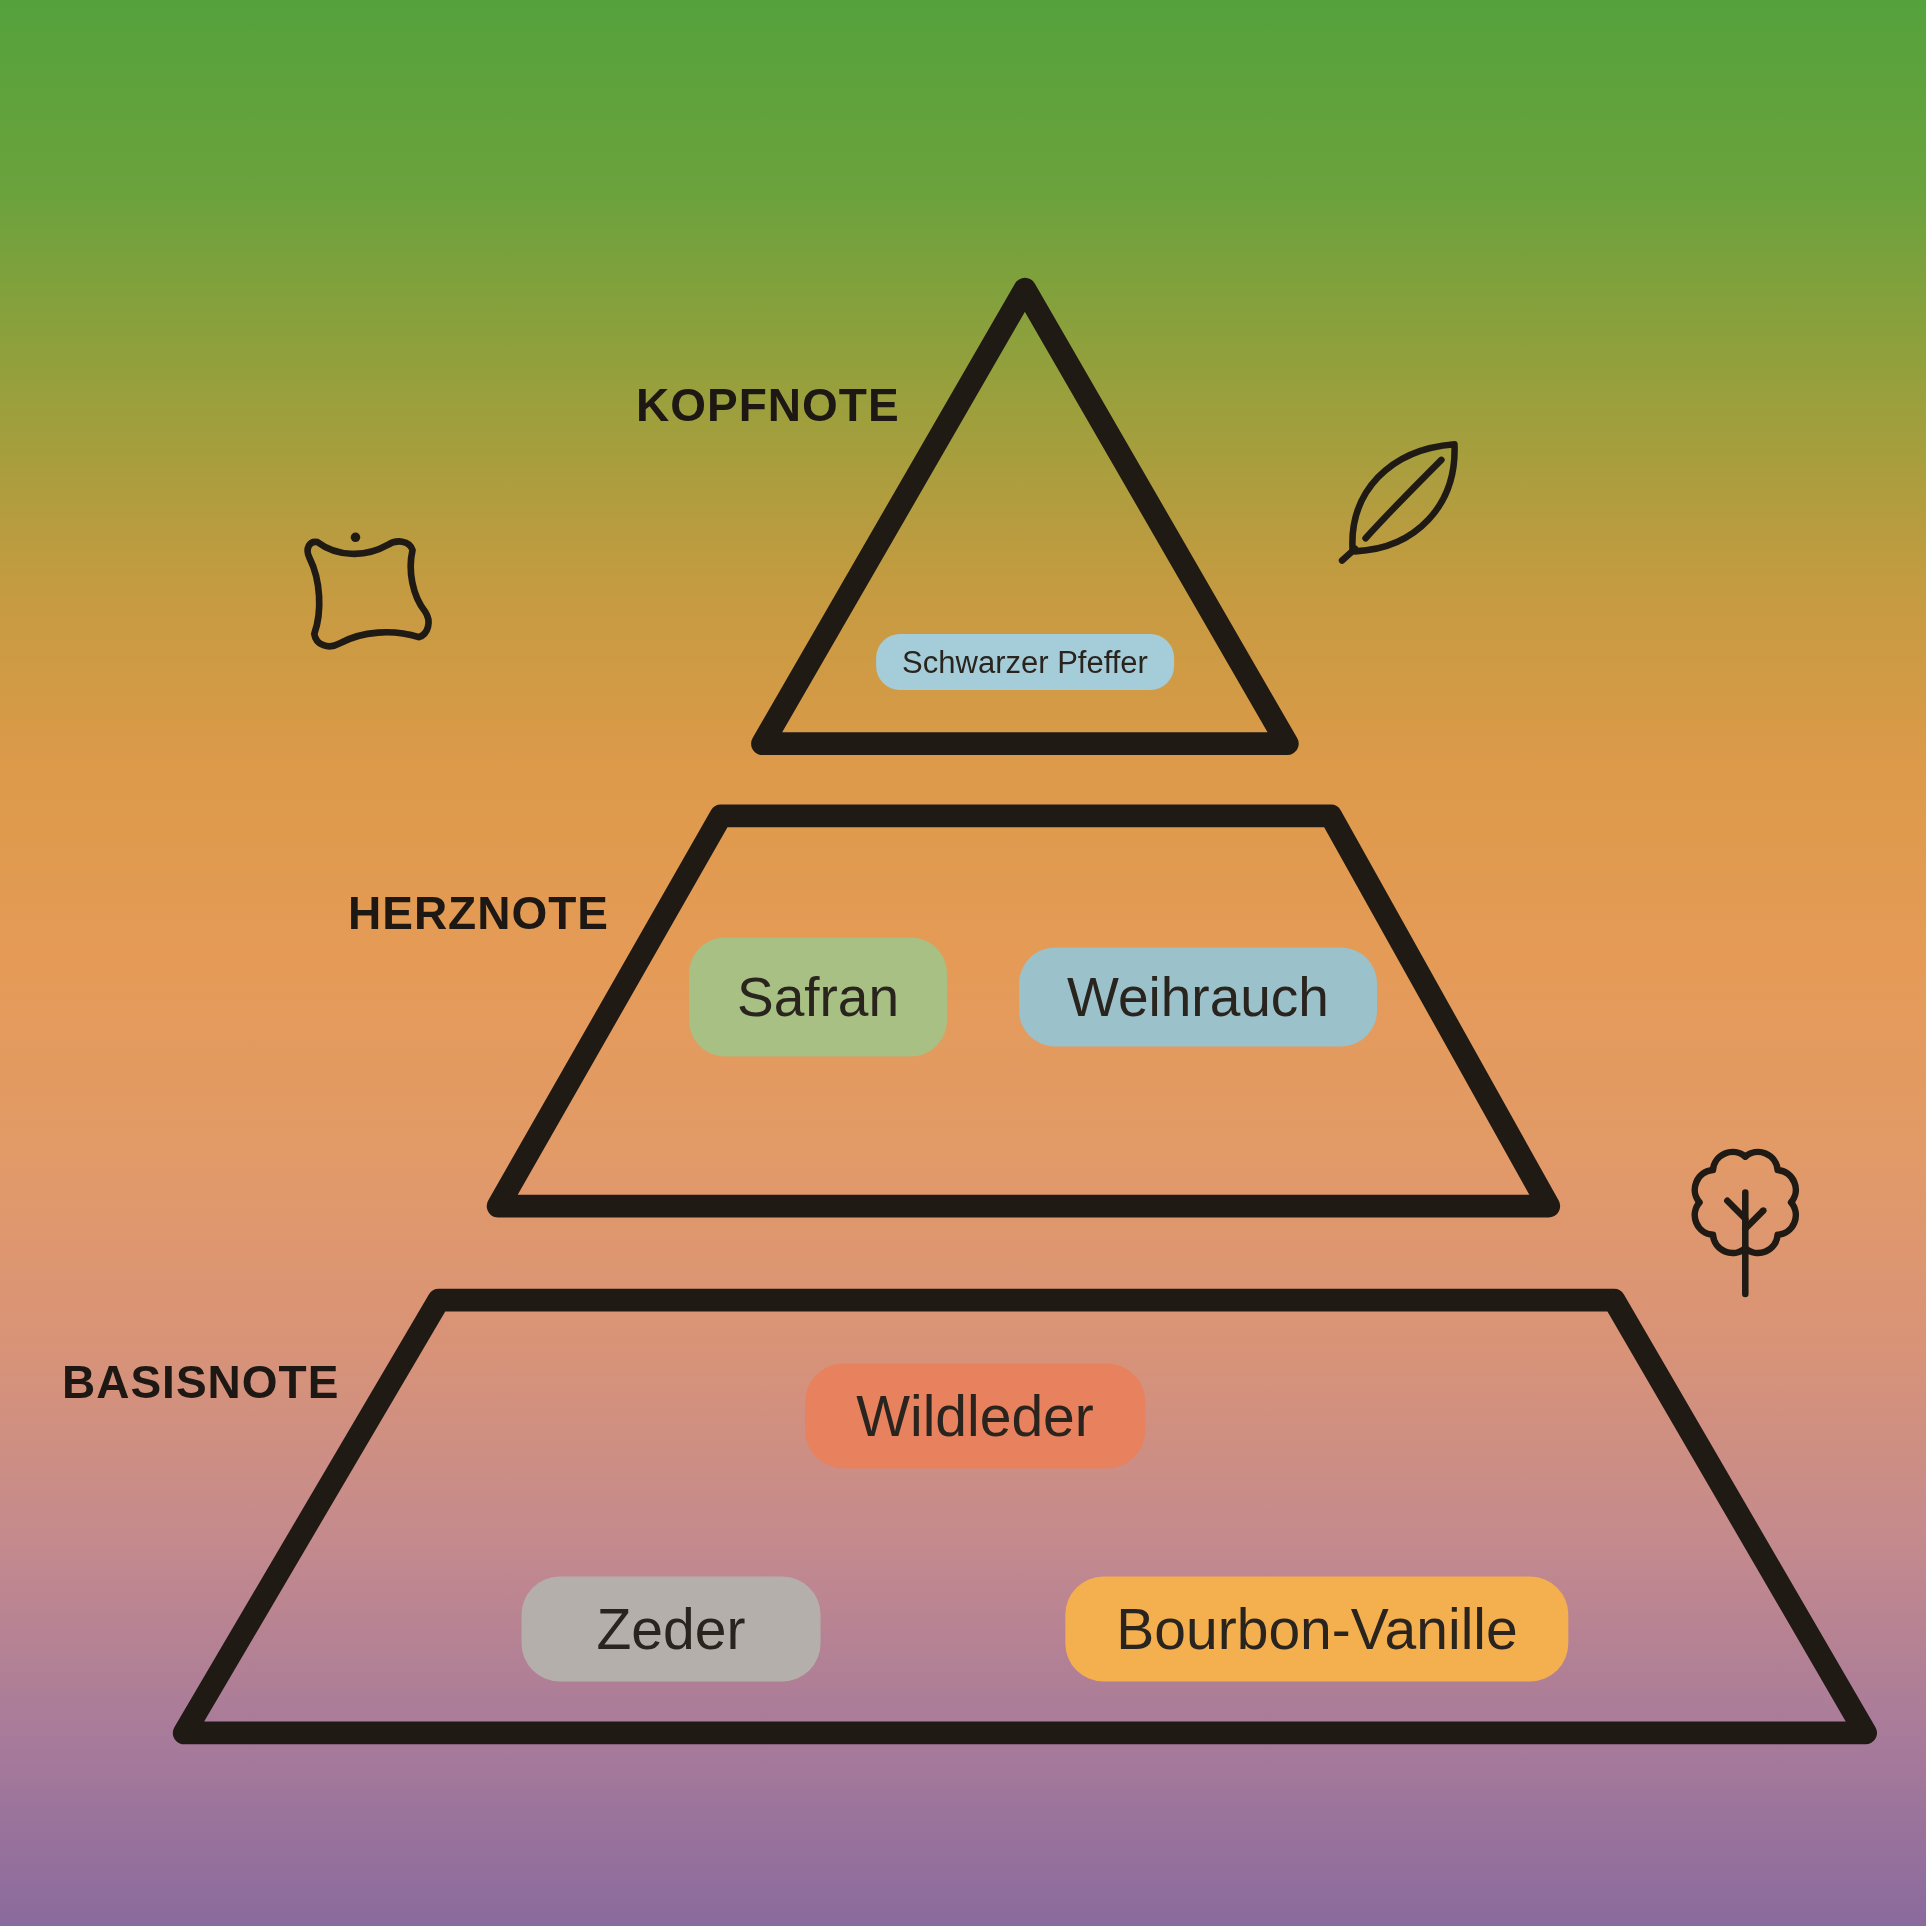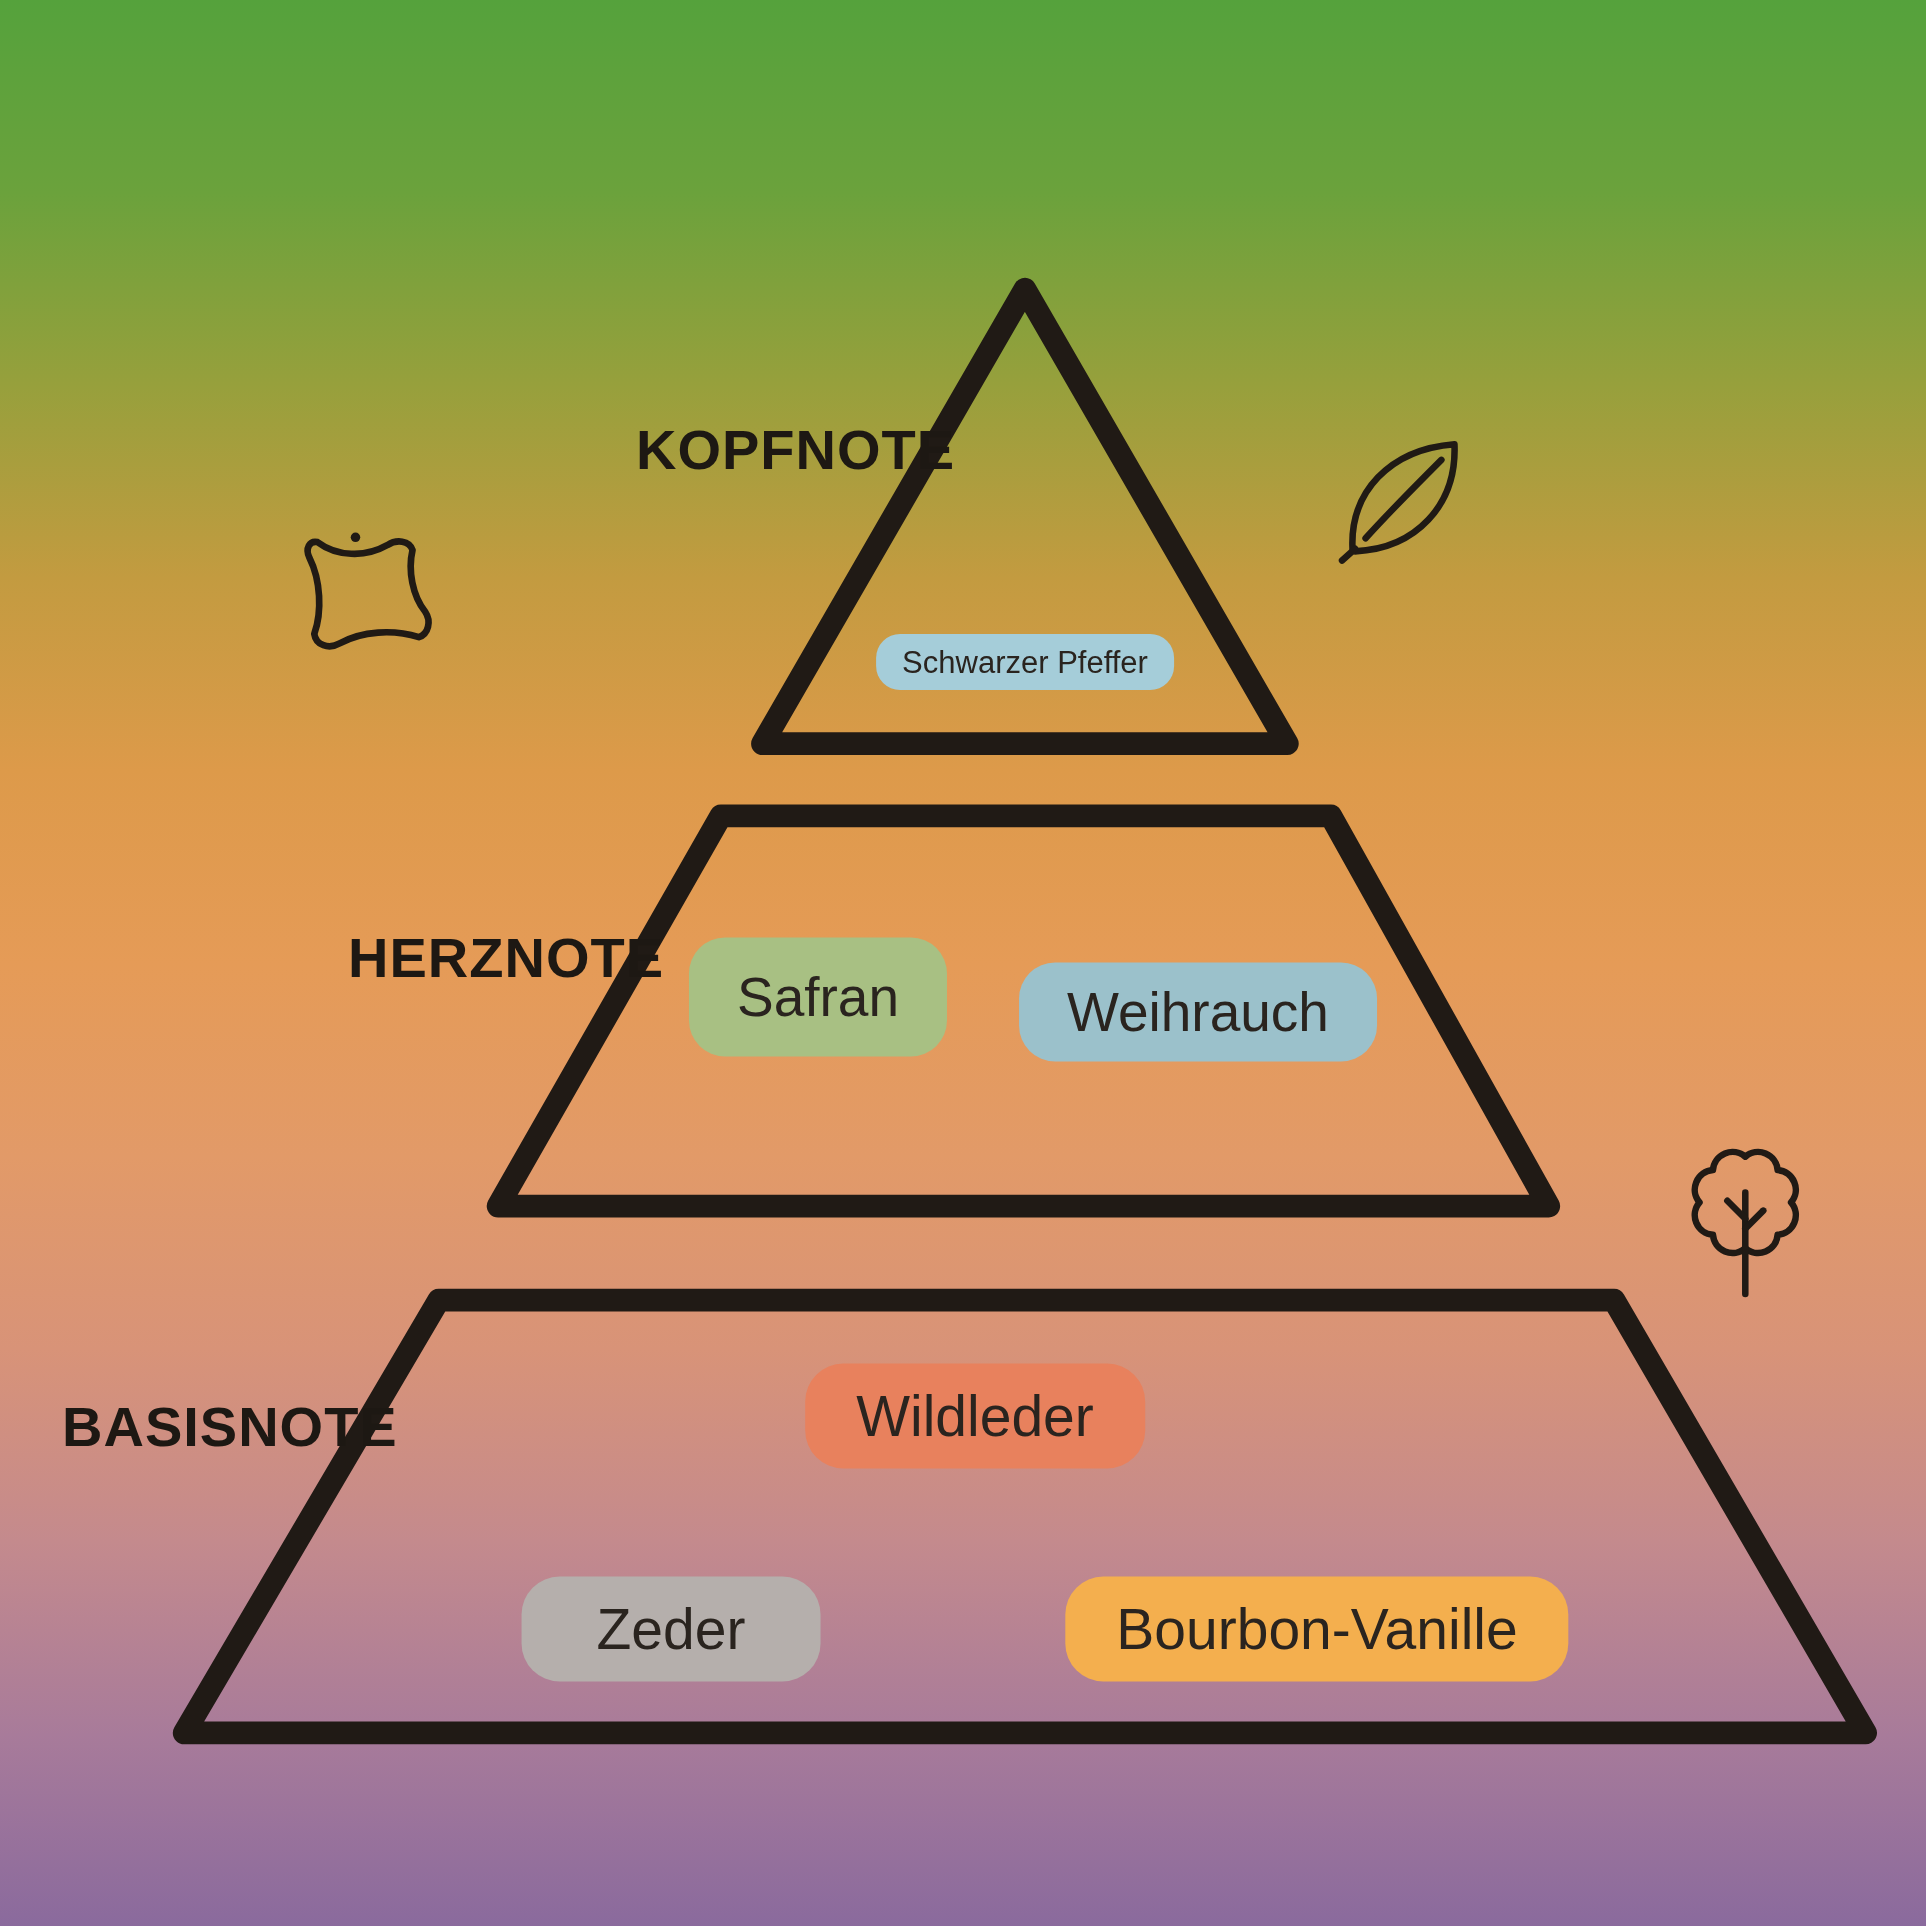--- a/index.html
+++ b/index.html
@@ -42,44 +42,43 @@
     font-weight: 700;
     letter-spacing: 1px;
     color: #ffffff;
     line-height: 1.1;
   }
 
   .tier-label {
     position: absolute;
     transform: translateY(-50%);
     font-weight: 700;
-    font-size: 56px;
+    font-size: 46px;
     letter-spacing: 1px;
     color: #1d1813;
     white-space: nowrap;
-    margin-top: 44px;
   }
   .label-kopfnote  { left: 636px; top: 405px; }
   .label-herznote  { left: 348px; top: 913px; }
   .label-basisnote { left: 62px;  top: 1382px; }
 
   .pill {
     position: absolute;
     transform: translate(-50%, -50%);
     display: flex;
     align-items: center;
     justify-content: center;
     white-space: nowrap;
     color: #2a241f;
     line-height: 1;
   }
   .pill-rosa      { left: 1025px; top: 572px;  height: 61px;  padding: 0 30px; font-size: 35px; border-radius: 26px; }
   .pill-schwarzer { left: 1025px; top: 662px;  height: 56px;  padding: 0 26px; font-size: 31px; border-radius: 24px; }
   .pill-safran    { left: 818px;  top: 997px; height: 119px; padding: 0 48px; font-size: 55px; border-radius: 36px; }
-  .pill-weihrauch { left: 1198px; top: 997px; height: 99px; padding: 0 48px; font-size: 55px; border-radius: 36px; margin-top: 15px; }
+  .pill-weihrauch { left: 1198px; top: 997px; height: 99px; padding: 0 48px; font-size: 55px; border-radius: 36px; }
   .pill-wildleder { left: 975px;  top: 1416px; height: 105px; padding: 0 51px; font-size: 57px; border-radius: 38px; }
   .pill-zeder     { left: 671px;  top: 1629px; height: 105px; padding: 0 75px; font-size: 57px; border-radius: 38px; }
   .pill-bourbon   { left: 1317px; top: 1629px; height: 105px; padding: 0 51px; font-size: 57px; border-radius: 38px; }
 </style>
 </head>
 <body>
 
 <div class="canvas">
 
   <svg class="pyramid-svg" viewBox="0 0 1946 1946" aria-hidden="true">

